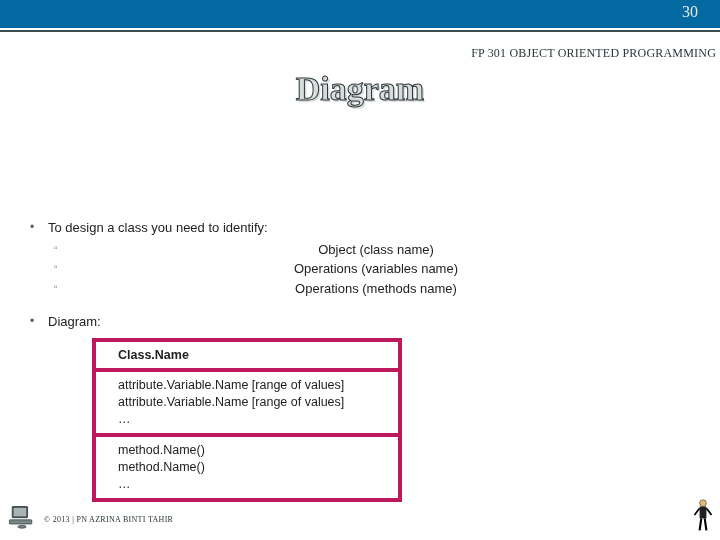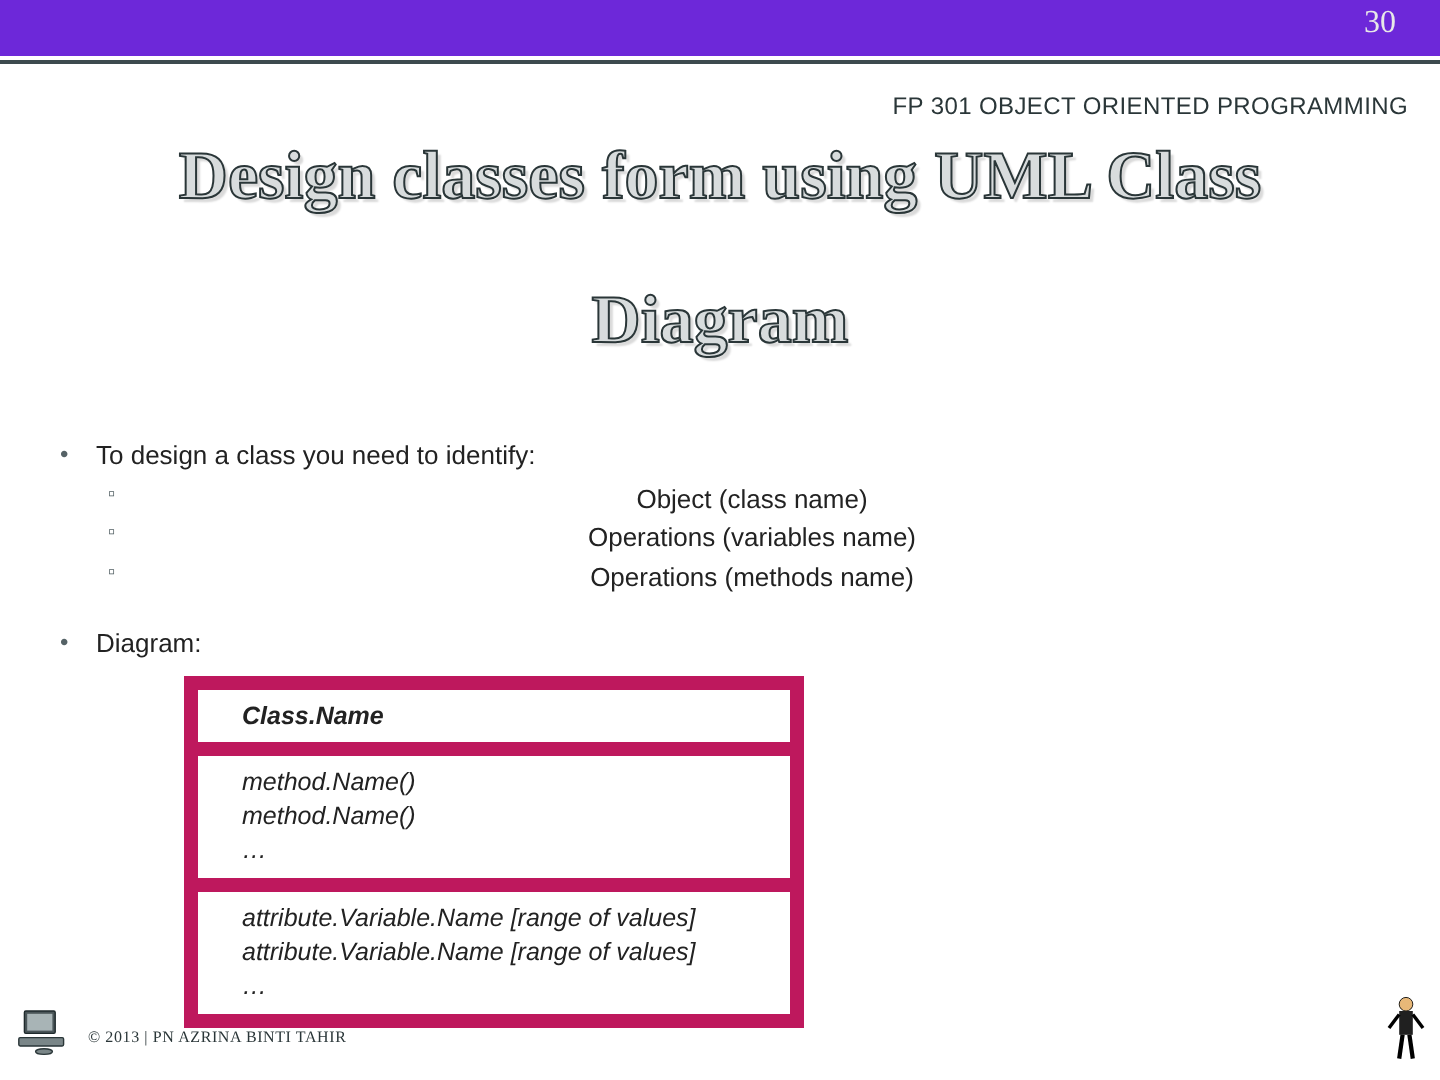--- a/index.html
+++ b/index.html
@@ -7,42 +7,42 @@
     width: 720px;
     height: 540px;
     background: #ffffff;
     font-family: Arial, sans-serif;
     position: relative;
     overflow: hidden;
   }
   .topbar {
     width: 100%;
     height: 28px;
-    background: #6d28d9;
+    background: #0369a1;
     position: relative;
   }
   .page-num {
     position: absolute;
     right: 22px;
     top: 3px;
     color: #e8e8e8;
     font-family: Georgia, serif;
     font-size: 16px;
   }
   .thin-line {
     width: 100%;
     height: 2px;
     background: #3d4a4e;
     margin-top: 2px;
   }
   .course {
     position: absolute;
-    right: 16px;
+    right: 4px;
     top: 46px;
-    font-family: Liberation Sans, sans-serif;
+    font-family: Liberation Serif, serif;
     font-size: 12px;
     color: #2a3638;
     letter-spacing: 0.2px;
     text-align: center;
   }
   .title {
     text-align: center;
     font-family: Georgia, serif;
     font-size: 34px;
     font-weight: bold;
@@ -89,24 +89,23 @@
     font-size: 10px;
   }
   .uml {
     margin-left: 44px;
     margin-top: 6px;
     border-collapse: collapse;
     width: 310px;
     font-size: 12.5px;
   }
   .uml td {
-    border: 7px solid #be185d;
+    border: 4px solid #be185d;
     padding: 5px 22px;
     line-height: 1.35;
-    font-style: italic;
   }
   .uml .head { font-weight: bold; }
   .footer {
     position: absolute;
     left: 8px;
     bottom: 6px;
     display: flex;
     align-items: center;
     gap: 8px;
   }
@@ -128,21 +127,20 @@
 <body>
 
 <div class="topbar">
   <span class="page-num">30</span>
 </div>
 <div class="thin-line"></div>
 
 <div class="course">FP 301 OBJECT ORIENTED PROGRAMMING</div>
 
 <div class="title">
-  <span class="line1">Design classes form using UML Class</span>
   <span class="line2">Diagram</span>
 </div>
 
 <div class="content">
   <ul class="b1">
     <li>
       <span>To design a class you need to identify:</span>
       <ul class="b2">
         <li>Object (class name)</li>
         <li>Operations (variables name)</li>
@@ -151,29 +149,29 @@
     </li>
     <li>
       <span>Diagram:</span>
       <table class="uml">
         <tbody>
             <tr>
               <td class="head">Class.Name</td>
             </tr>
         <tr>
               <td>
-          <div>method.Name()</div>
-          <div>method.Name()</div>
+          <div>attribute.Variable.Name [range of values]</div>
+          <div>attribute.Variable.Name [range of values]</div>
           <div>…</div>
         </td>
             </tr>
         <tr>
               <td>
-          <div>attribute.Variable.Name [range of values]</div>
-          <div>attribute.Variable.Name [range of values]</div>
+          <div>method.Name()</div>
+          <div>method.Name()</div>
           <div>…</div>
         </td>
             </tr>
       </tbody>
         </table>
     </li>
   </ul>
 </div>
 
 <div class="footer">

